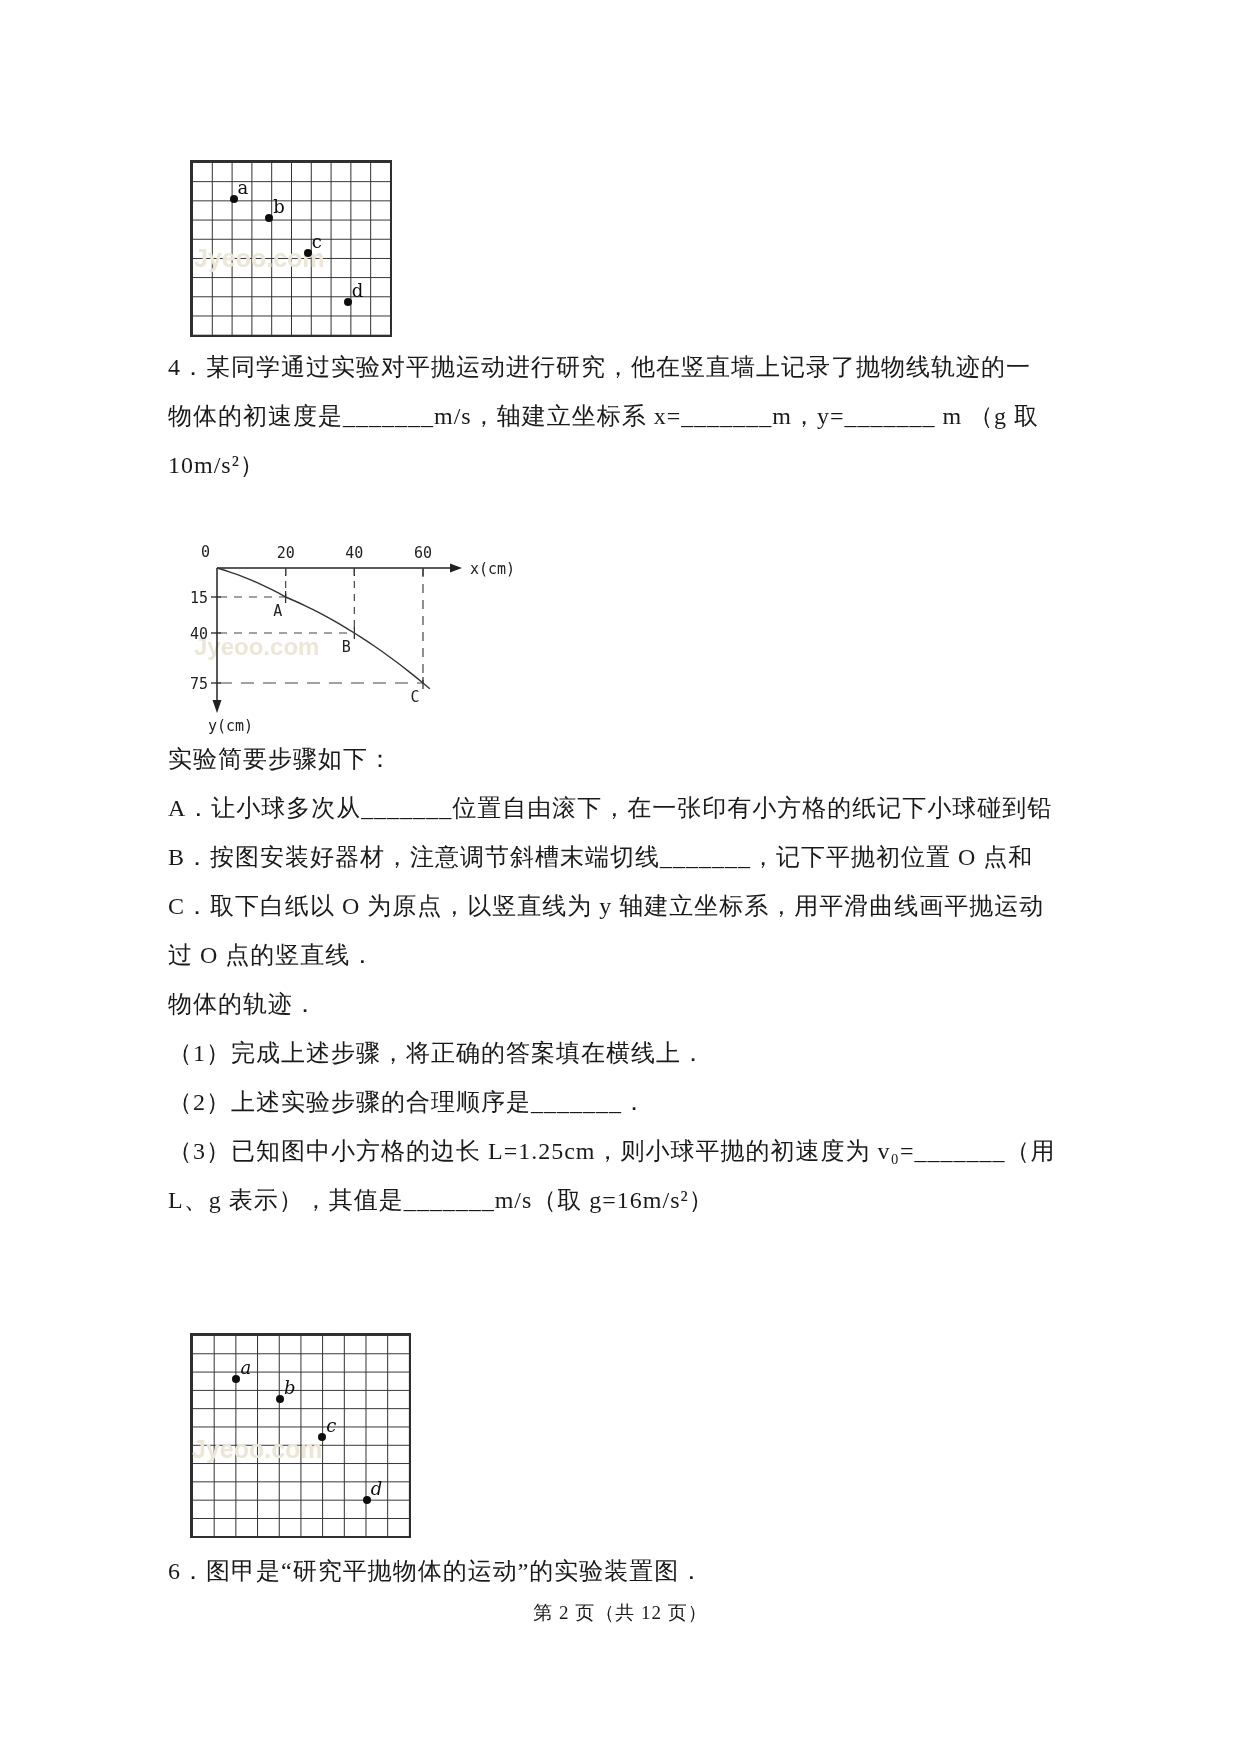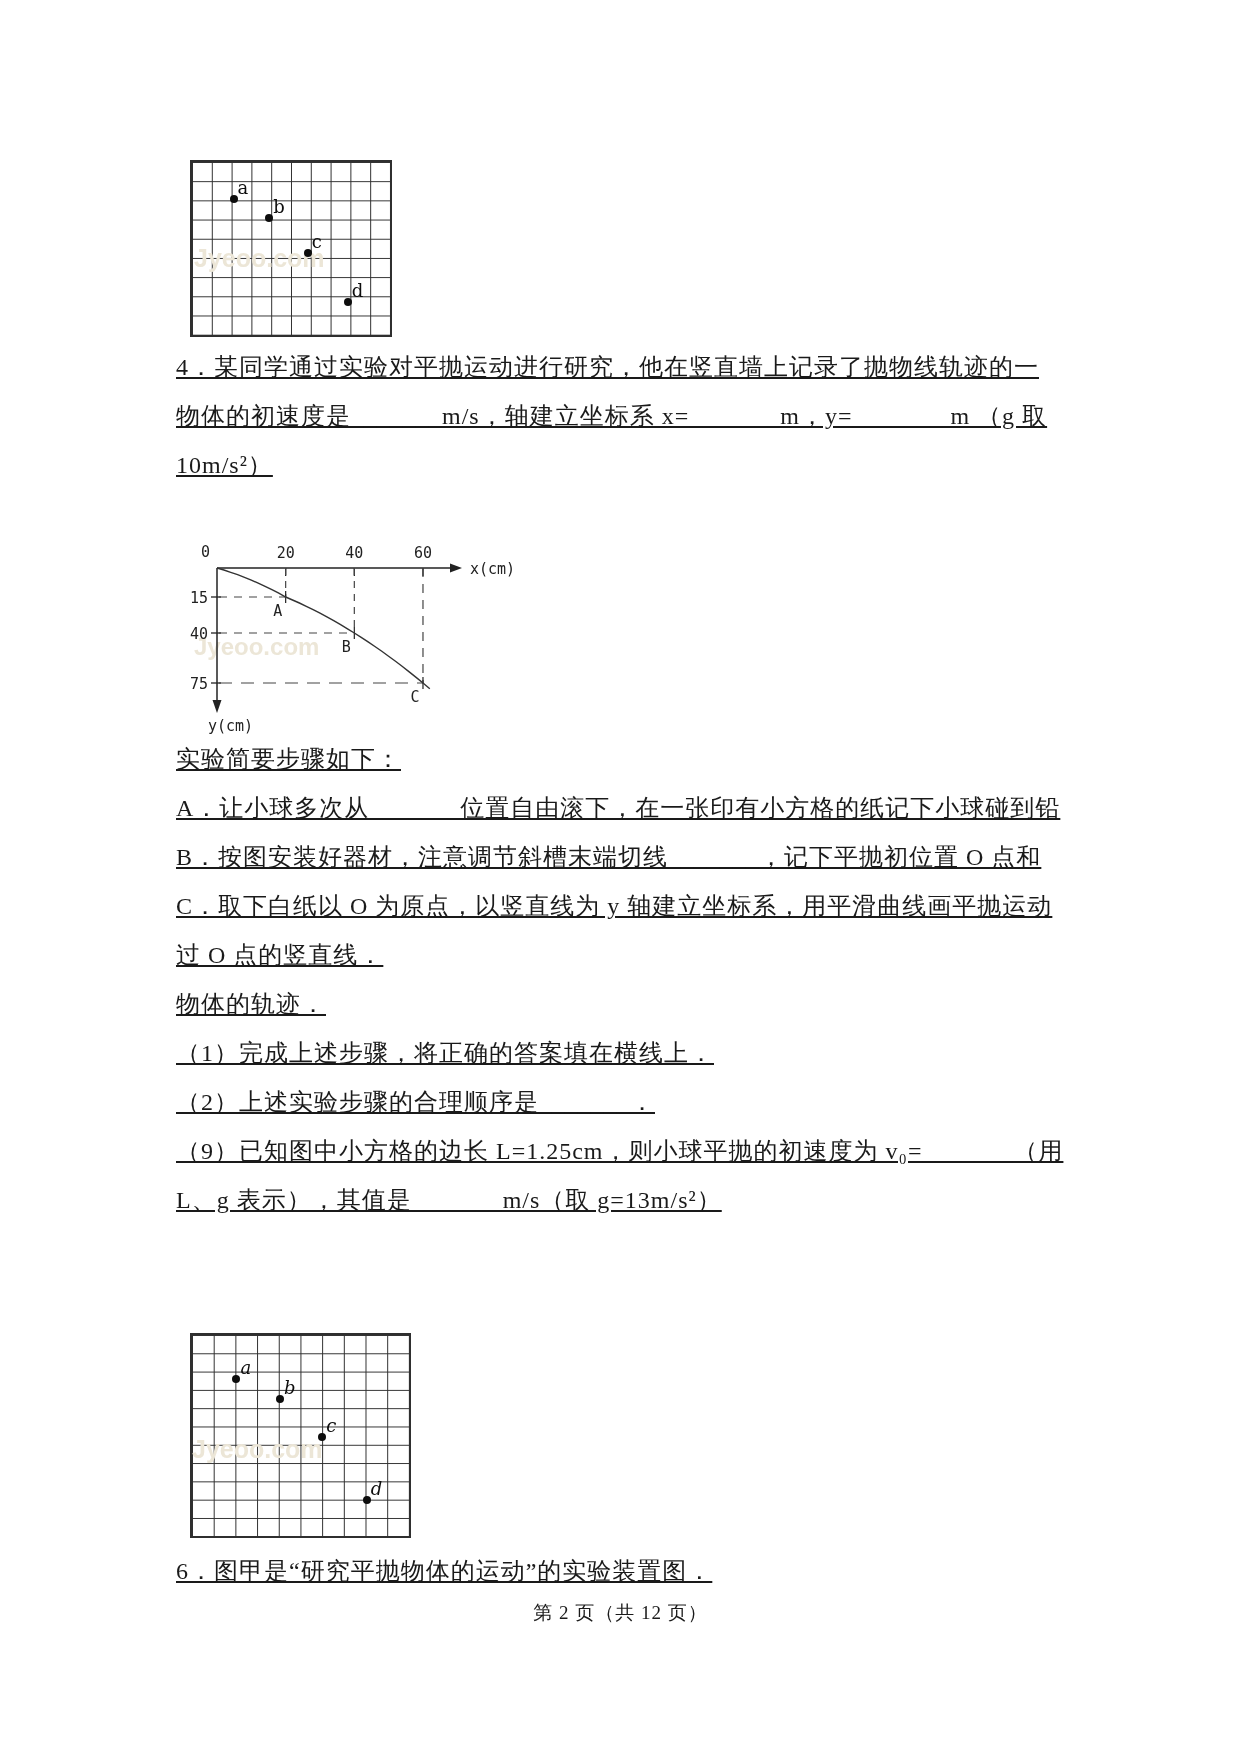--- a/index.html
+++ b/index.html
@@ -1,18 +1,18 @@
 <!DOCTYPE html>
 <html><head>
 <meta charset="utf-8">
 <style>
   html,body{margin:0;padding:0;background:#fff;}
   .page{position:relative;width:1241px;height:1754px;background:#ffffff;overflow:hidden;
         font-family:"Liberation Serif","DejaVu Serif",serif;color:#1a1a1a;}
-  .tblock{position:absolute;left:176px;width:965px;text-decoration:underline;}
+  .tblock{position:absolute;left:168px;width:965px;}
   .line{height:49px;line-height:49px;font-size:24px;letter-spacing:1px;white-space:nowrap;}
   .grid-fig{position:absolute;background-color:#ffffff;border:2px solid #2f2f2f;
             background-image:linear-gradient(to right,#2f2f2f 1px,transparent 1px),
                              linear-gradient(to bottom,#2f2f2f 1px,transparent 1px);}
   .dot{position:absolute;width:8px;height:8px;border-radius:50%;background:#0d0d0d;}
   .dot-label{position:absolute;font-size:18px;line-height:1;color:#0d0d0d;
              font-family:"DejaVu Serif",serif;}
   .dot-label.it{font-style:italic;}
   .wm{position:absolute;color:#ece6d7;font-size:25px;font-weight:bold;
       font-family:"Liberation Sans",sans-serif;pointer-events:none;}
@@ -84,22 +84,22 @@
 
   <div class="tblock" style="top:735px;">
     <div class="line">实验简要步骤如下：</div>
     <div class="line">A．让小球多次从_______位置自由滚下，在一张印有小方格的纸记下小球碰到铅</div>
     <div class="line">B．按图安装好器材，注意调节斜槽末端切线_______，记下平抛初位置 O 点和</div>
     <div class="line">C．取下白纸以 O 为原点，以竖直线为 y 轴建立坐标系，用平滑曲线画平抛运动</div>
     <div class="line">过 O 点的竖直线．</div>
     <div class="line">物体的轨迹．</div>
     <div class="line">（1）完成上述步骤，将正确的答案填在横线上．</div>
     <div class="line">（2）上述实验步骤的合理顺序是_______．</div>
-    <div class="line">（9）已知图中小方格的边长 L=1.25cm，则小球平抛的初速度为 v₀=_______（用</div>
-    <div class="line">L、g 表示），其值是_______m/s（取 g=13m/s²）</div>
+    <div class="line">（3）已知图中小方格的边长 L=1.25cm，则小球平抛的初速度为 v₀=_______（用</div>
+    <div class="line">L、g 表示），其值是_______m/s（取 g=16m/s²）</div>
   </div>
 
   <div class="grid-fig" id="grid2" style="left: 190px; top: 1333px; width: 217px; height: 201.3px; background-size: 21.7px 18.3px;">
     <div class="wm" style="left:0px;top:100px;">Jyeoo.com</div>
   <div class="dot" style="left: 40.485px; top: 39.92px;"></div>
       <div class="dot-label it" style="left: 48.485px; top: 23.92px;">a</div>
       <div class="dot" style="left: 83.885px; top: 60.05px;"></div>
       <div class="dot-label it" style="left: 91.885px; top: 44.05px;">b</div>
       <div class="dot" style="left: 126.2px; top: 98.48px;"></div>
       <div class="dot-label it" style="left: 134.2px; top: 82.48px;">c</div>

